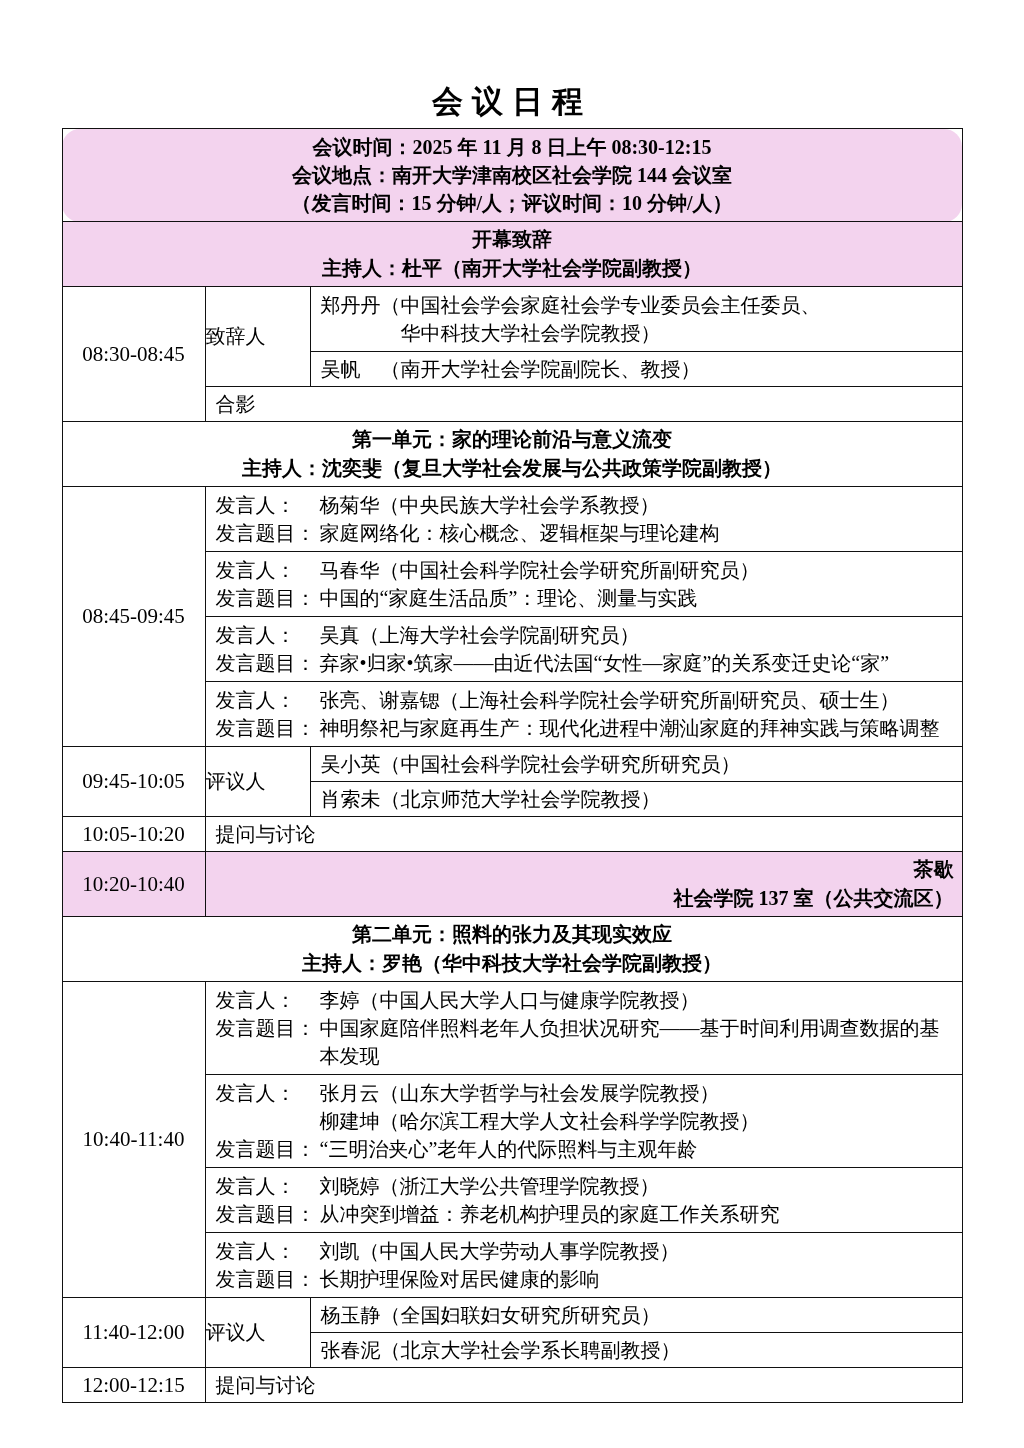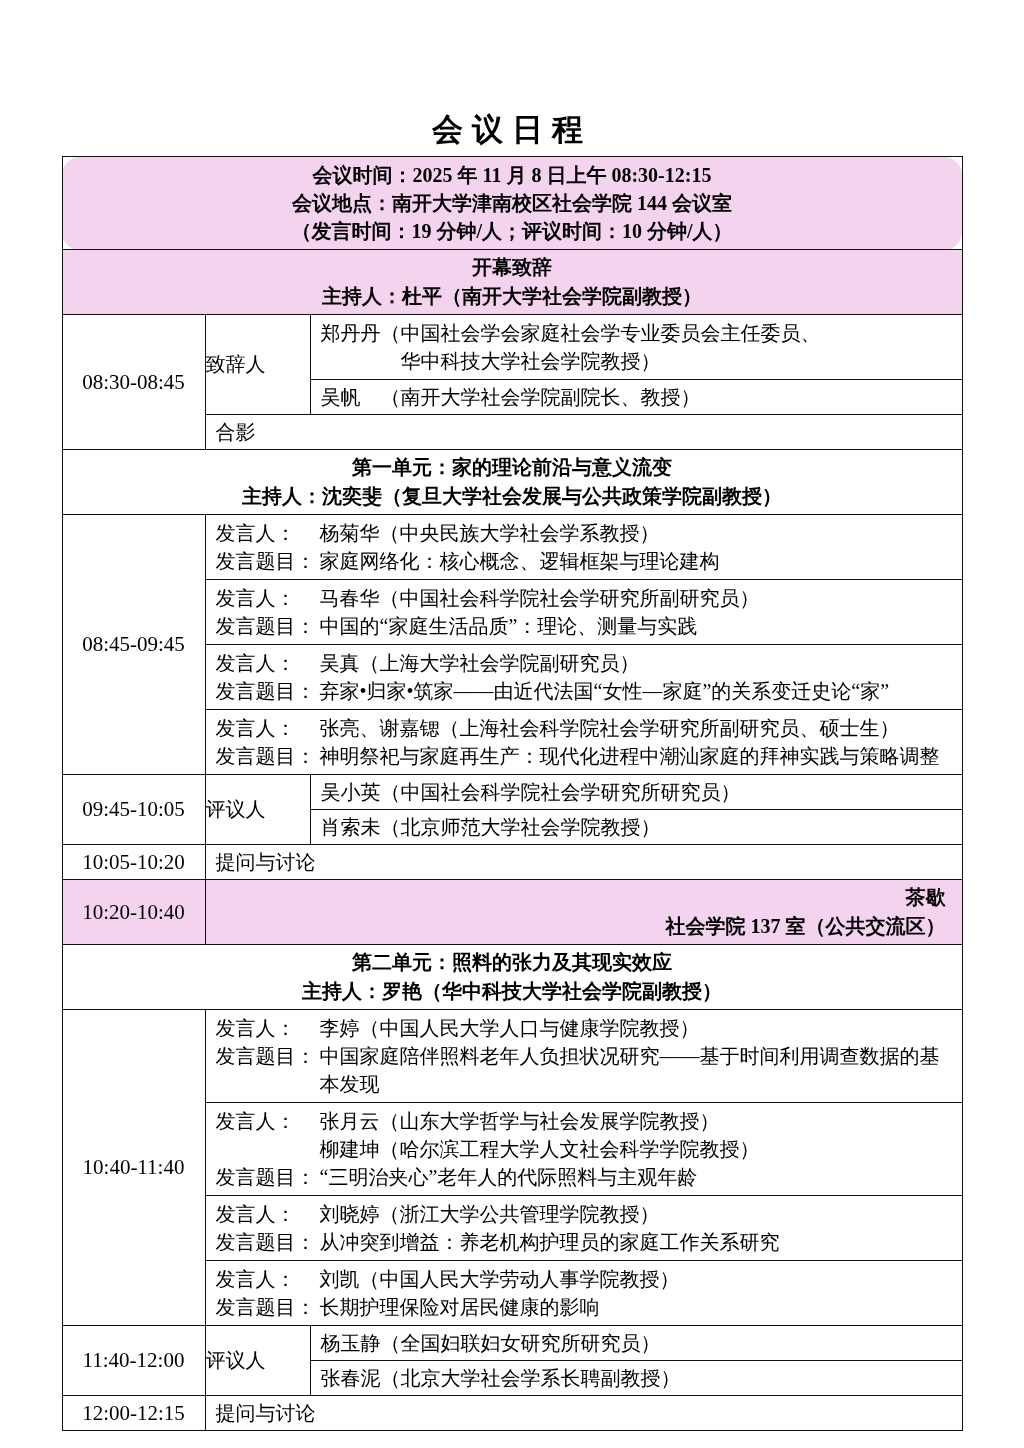--- a/index.html
+++ b/index.html
@@ -8,21 +8,21 @@
   }
   *{box-sizing:border-box;}
   html,body{margin:0;padding:0;}
   body{
     width:1024px;height:1448px;overflow:hidden;
     background:#ffffff;color:#000;
     font-family:"Liberation Serif","DejaVu Serif",serif;
   }
   .page{width:1024px;height:1448px;position:relative;}
   .page-title{
-    padding-top:110px;
+    padding-top:82px;
     text-align:center;
     font-size:31px;font-weight:bold;letter-spacing:9px;
     line-height:40px;
   }
   table.schedule{
     border-collapse:collapse;table-layout:fixed;
     width:900px;margin:6px auto 0 auto;
   }
   col.c-time{width:143px;}
   col.c-role{width:105px;}
@@ -30,21 +30,21 @@
   td{
     border:1.5px solid var(--line);
     font-size:20px;vertical-align:middle;padding:0;
     word-break:break-all;
   }
   .pink{background:var(--pink);}
   .hdr{text-align:center;font-weight:bold;}
   .hdr div{line-height:29px;}
   .info-cell{padding:4px 0;border-radius:18px;}
   .info-cell div{line-height:28px;}
-  .sect-cell{padding:3px 16px;}
+  .sect-cell{padding:3px 8px;}
   .time-cell{text-align:center;font-size:21px;padding:2px 0;}
   .role-cell{text-align:left;padding:2px 0;}
   .content-cell{padding:4px 8px 4px 10px;line-height:28px;}
   .one-line{padding-top:3px;padding-bottom:3px;}
   .indent2{padding-left:80px;}
   .talk .line{display:flex;line-height:28px;}
   .talk .lbl{flex:0 0 104px;font-family:Liberation Serif, serif;}
   .talk .val{flex:1 1 auto;}
   .break-cell div{line-height:29px;text-align:right;}
 </style>
@@ -60,21 +60,21 @@
       <col class="c-time">
         <col class="c-role">
         <col class="c-main">
     </colgroup>
 
     <tbody>
         <tr>
       <td colspan="3" class="pink hdr info-cell">
         <div>会议时间：2025 年 11 月 8 日上午 08:30-12:15</div>
         <div>会议地点：南开大学津南校区社会学院 144 会议室</div>
-        <div>（发言时间：19 分钟/人；评议时间：10 分钟/人）</div>
+        <div>（发言时间：15 分钟/人；评议时间：10 分钟/人）</div>
       </td>
     </tr>
 
     <tr>
       <td colspan="3" class="pink hdr sect-cell">
         <div>开幕致辞</div>
         <div>主持人：杜平（南开大学社会学院副教授）</div>
       </td>
     </tr>
 

